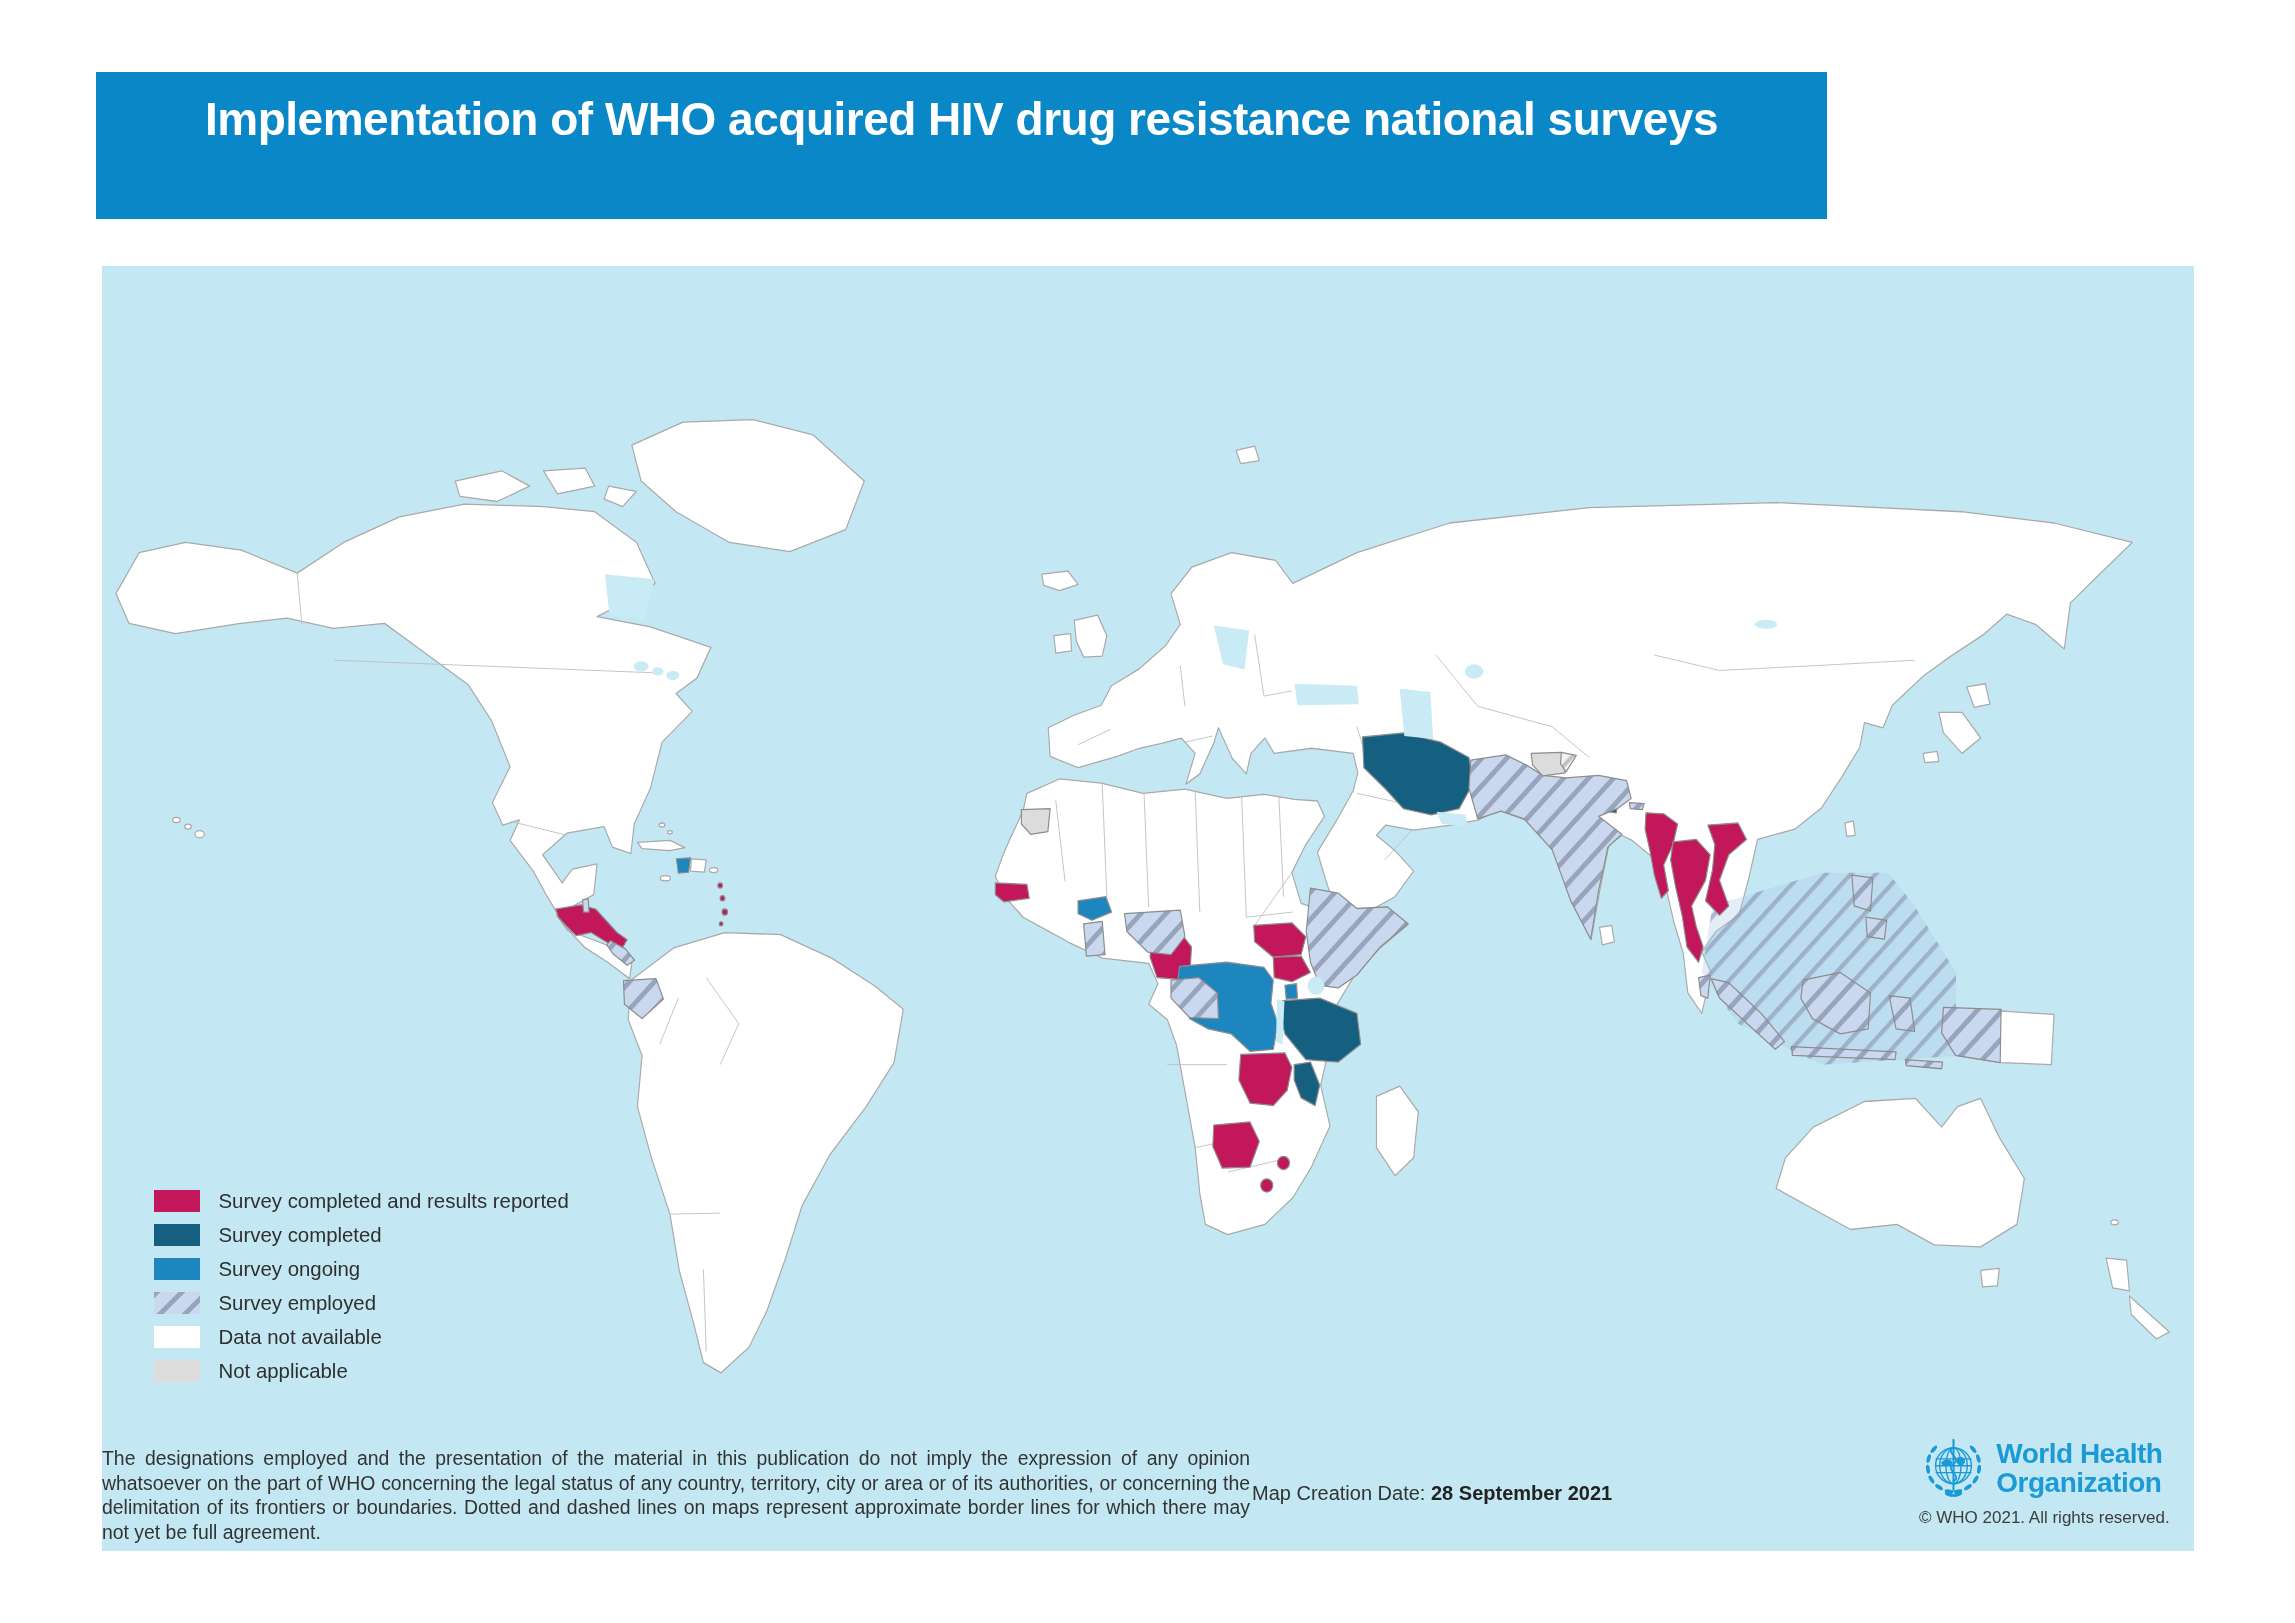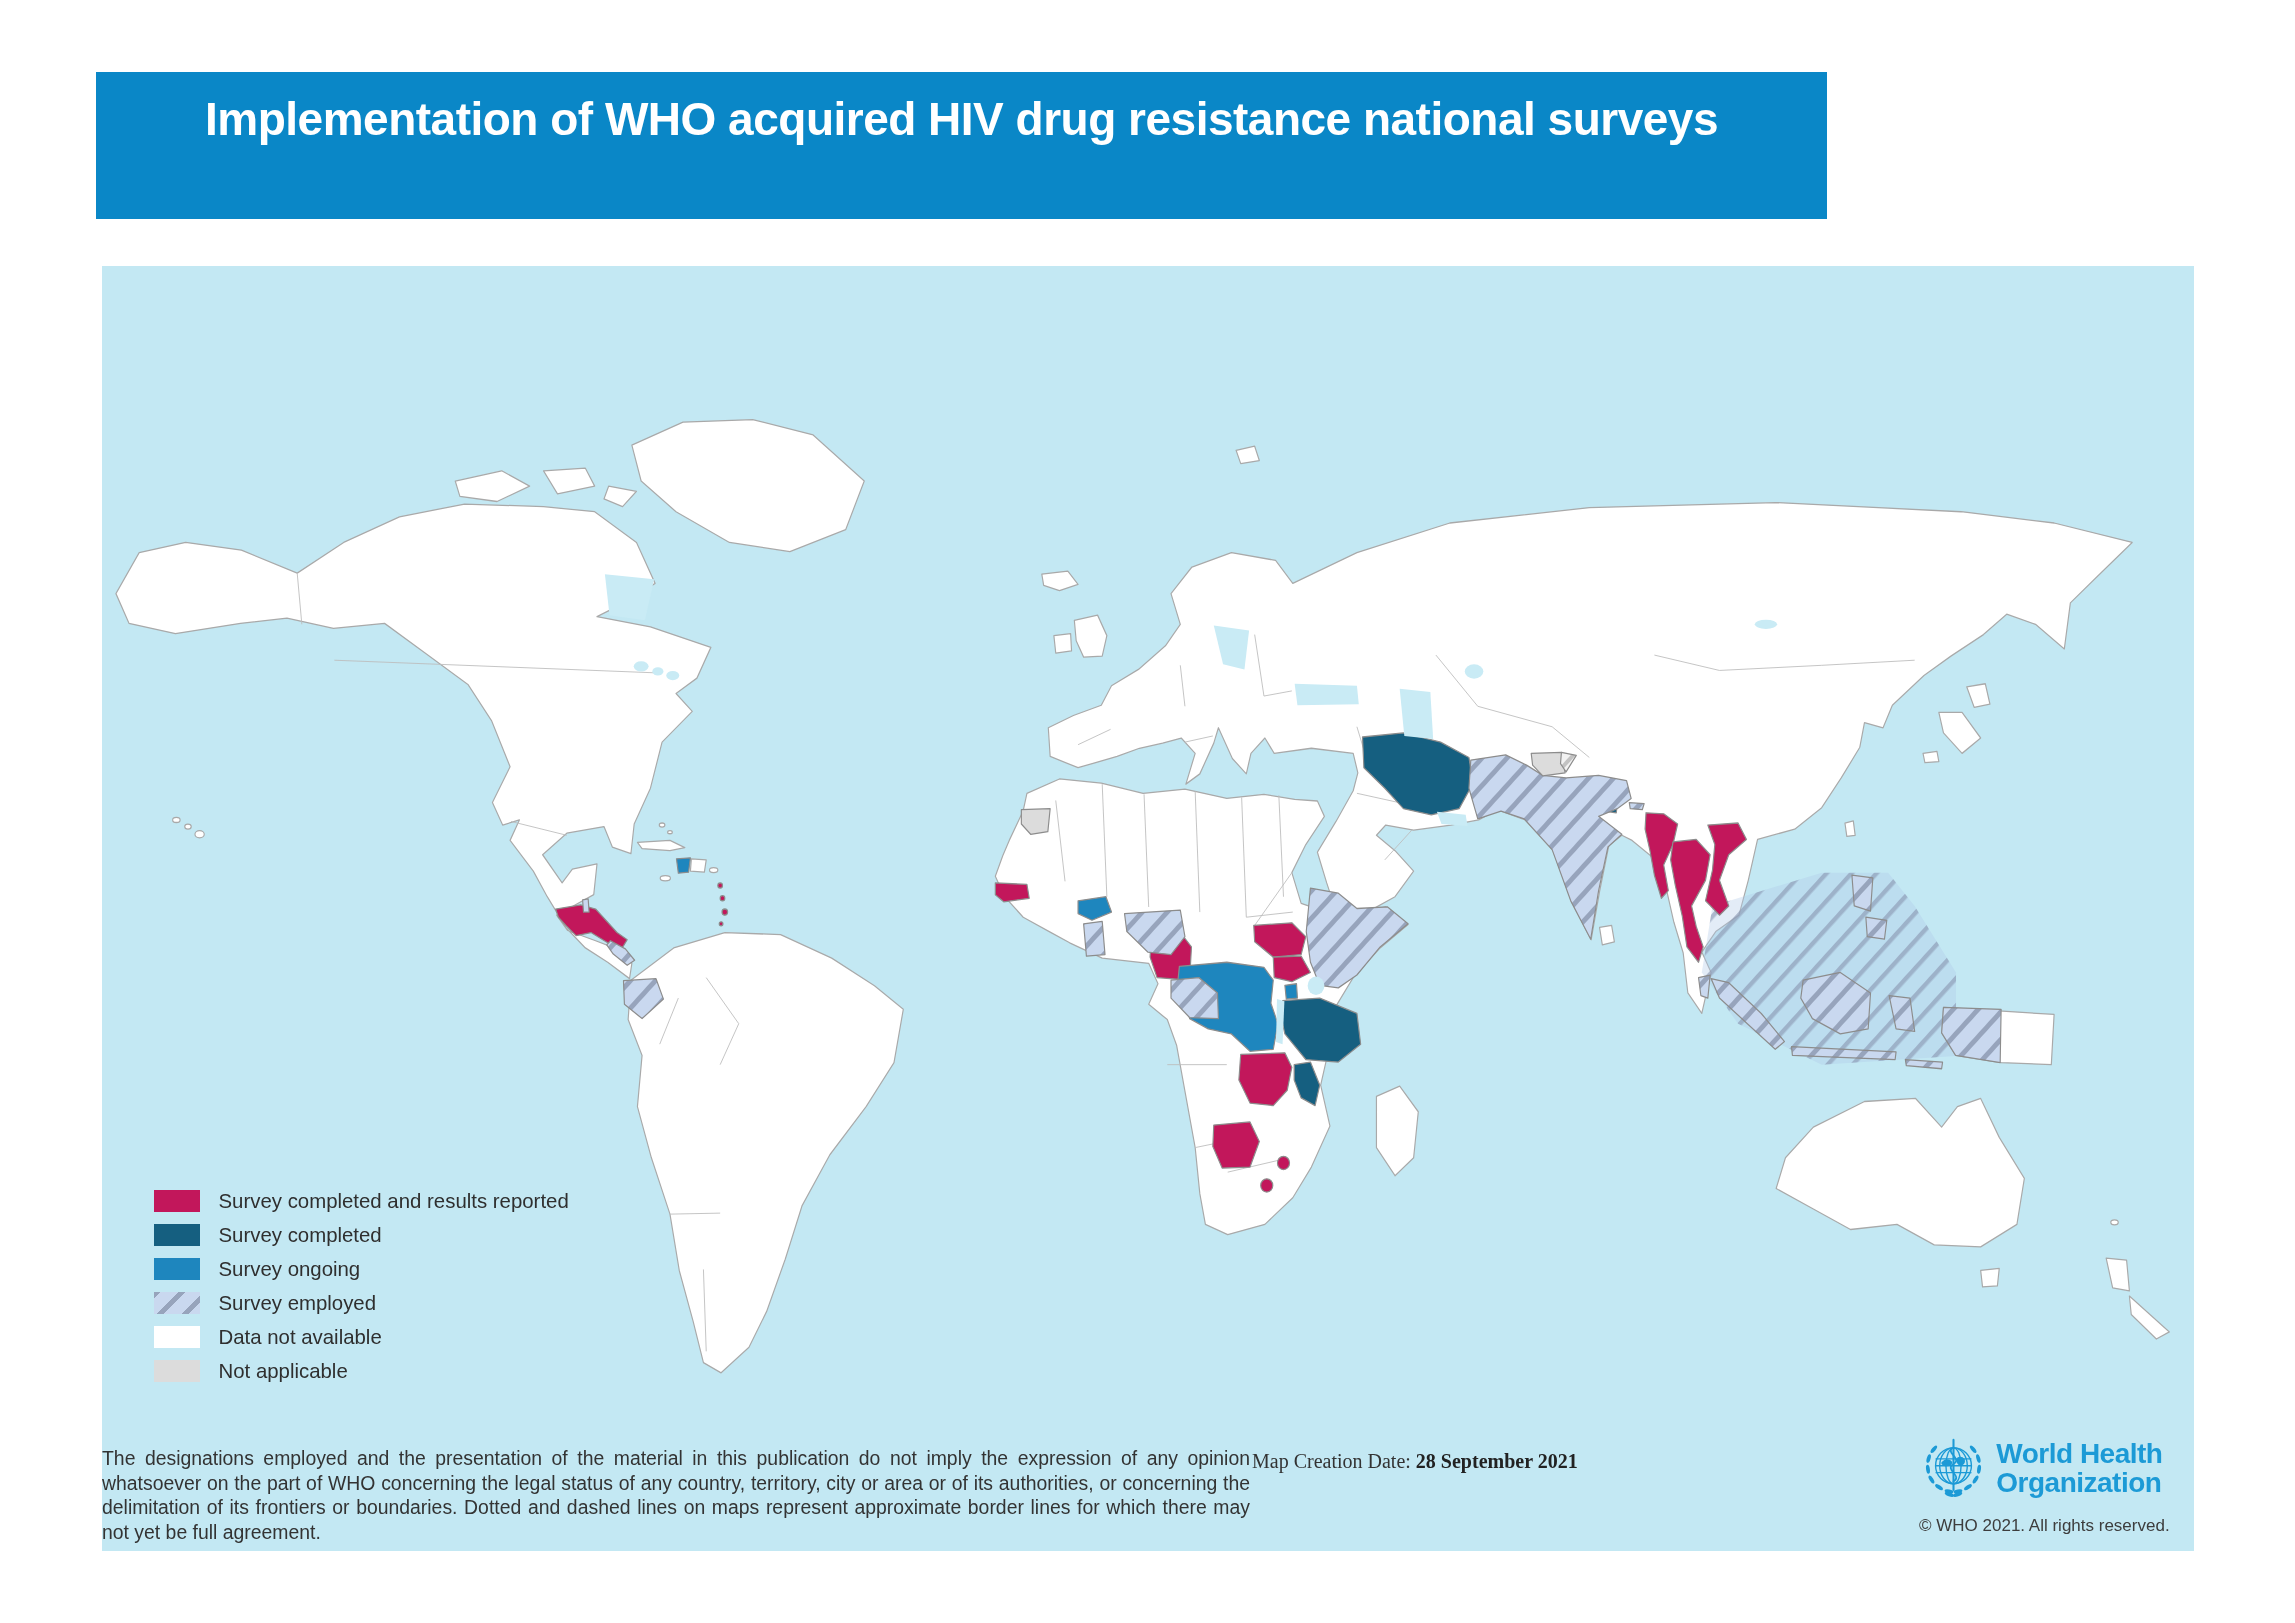--- a/index.html
+++ b/index.html
@@ -56,33 +56,33 @@
   .legend-label{font-size:20.4px;color:#2F2F2F;}
   .footer-disclaimer{
     position:absolute;left:102px;top:1446px;width:1148px;
     font-size:19.4px;line-height:24.5px;color:var(--text-dark);
     text-align:justify;
   }
   .footer-source{
     position:absolute;left:1252px;top:1447px;width:648px;
     font-size:20px;line-height:26px;color:var(--text-dark);
   }
-  .footer-source .creation{margin-top:1px;font-family:Liberation Serif, serif;}
+  .footer-source .creation{margin-top:33px;}
   .footer-source .creation b{font-weight:700;color:#222222;}
   .logo-block{
     position:absolute;left:1919px;top:1433px;width:282px;
   }
   .logo-row{display:flex;align-items:center;}
   .logo-emblem{width:69px;height:69px;flex:0 0 auto;}
   .logo-name{
     margin-left:8.3px;font-size:28px;font-weight:700;
     color:var(--logo-blue);line-height:29px;letter-spacing:-0.5px;
   }
   .logo-copyright{
-    margin-top:14px;font-size:17px;color:#3D3D3D;
+    margin-top:6px;font-size:17px;color:#3D3D3D;
   }
 </style>
 </head>
 <body>
 
 <div class="header">
   <span class="title-line">Implementation of WHO acquired HIV drug resistance national surveys</span>
 </div>
 
 <div class="map-wrap">

